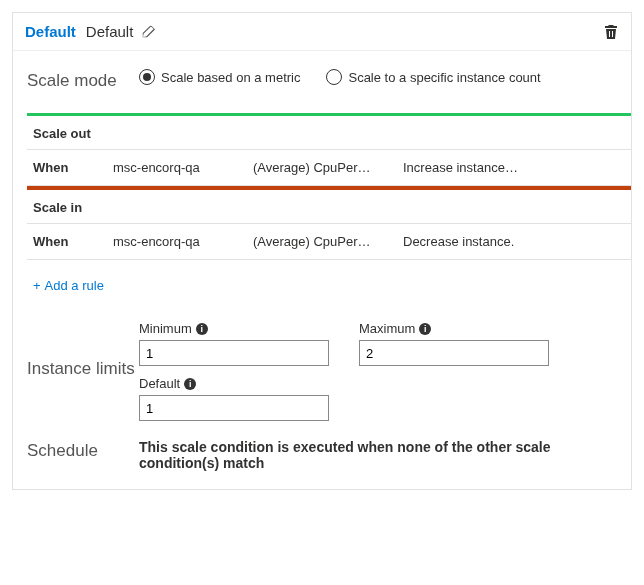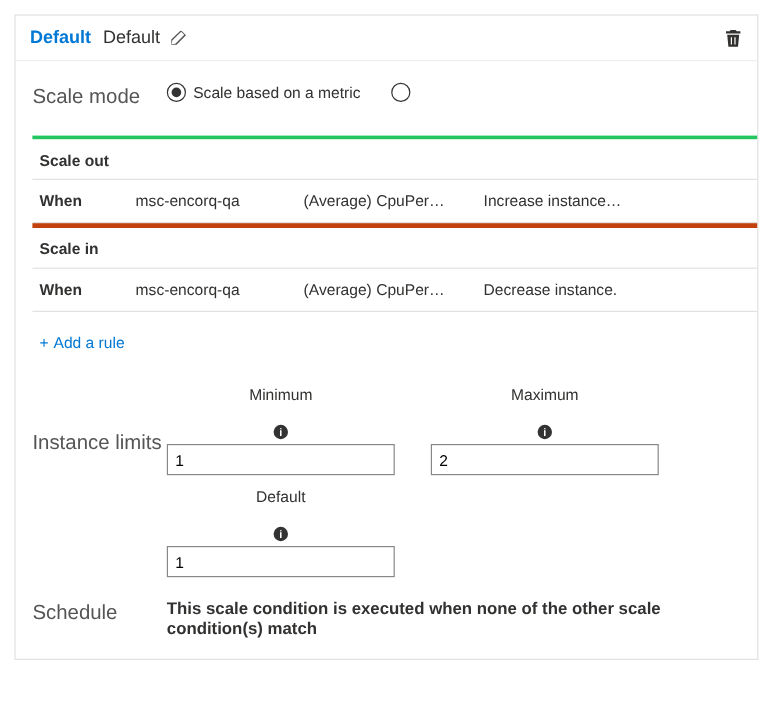--- a/index.html
+++ b/index.html
@@ -82,21 +82,21 @@
   .col-action { flex:1; overflow:hidden; text-overflow:ellipsis; white-space:nowrap; }
   .add-rule {
     color:#0078d4; font-size:13px; padding: 18px 6px 10px 6px;
     display:flex; align-items:center; gap:4px; cursor:pointer;
   }
   .limits {
     display:flex; gap: 30px; flex-wrap: wrap;
     padding-right: 20px;
   }
   .field { display:flex; flex-direction:column; gap:4px; }
-  .field-label { font-size:13px; display:flex; align-items:center; gap:18px;flex-direction:column;}
+  .field-label { font-size:13px; display:flex; align-items:center; gap:4px;}
   .info {
     display:inline-flex; width:12px; height:12px; border-radius:50%;
     background:#333; color:#fff; font-size:9px; align-items:center; justify-content:center;
     font-weight:bold;
   }
   input[type=text] {
     width: 190px; height: 26px; border:1px solid #8a8886; padding:2px 6px;
     font-size:13px;
   }
   .schedule-text { font-weight:700; font-size:14px; padding-right: 8px; }
@@ -126,20 +126,21 @@
   <div class="section">
     <div class="label-col">Scale mode</div>
     <div class="content-col">
       <div class="radio-row">
         <div class="radio selected">
           <span class="dot"></span>
           <span>Scale based on a metric</span>
         </div>
         <div class="radio">
           <span class="dot"></span>
+          <span>Scale to a specific instance count</span>
         </div>
       </div>
     </div>
   </div>
 
   <div class="section">
     <div class="content-col rules-table">
       <div class="rule-head first">Scale out</div>
       <div class="rule-row">
         <div class="col-when">When</div>

